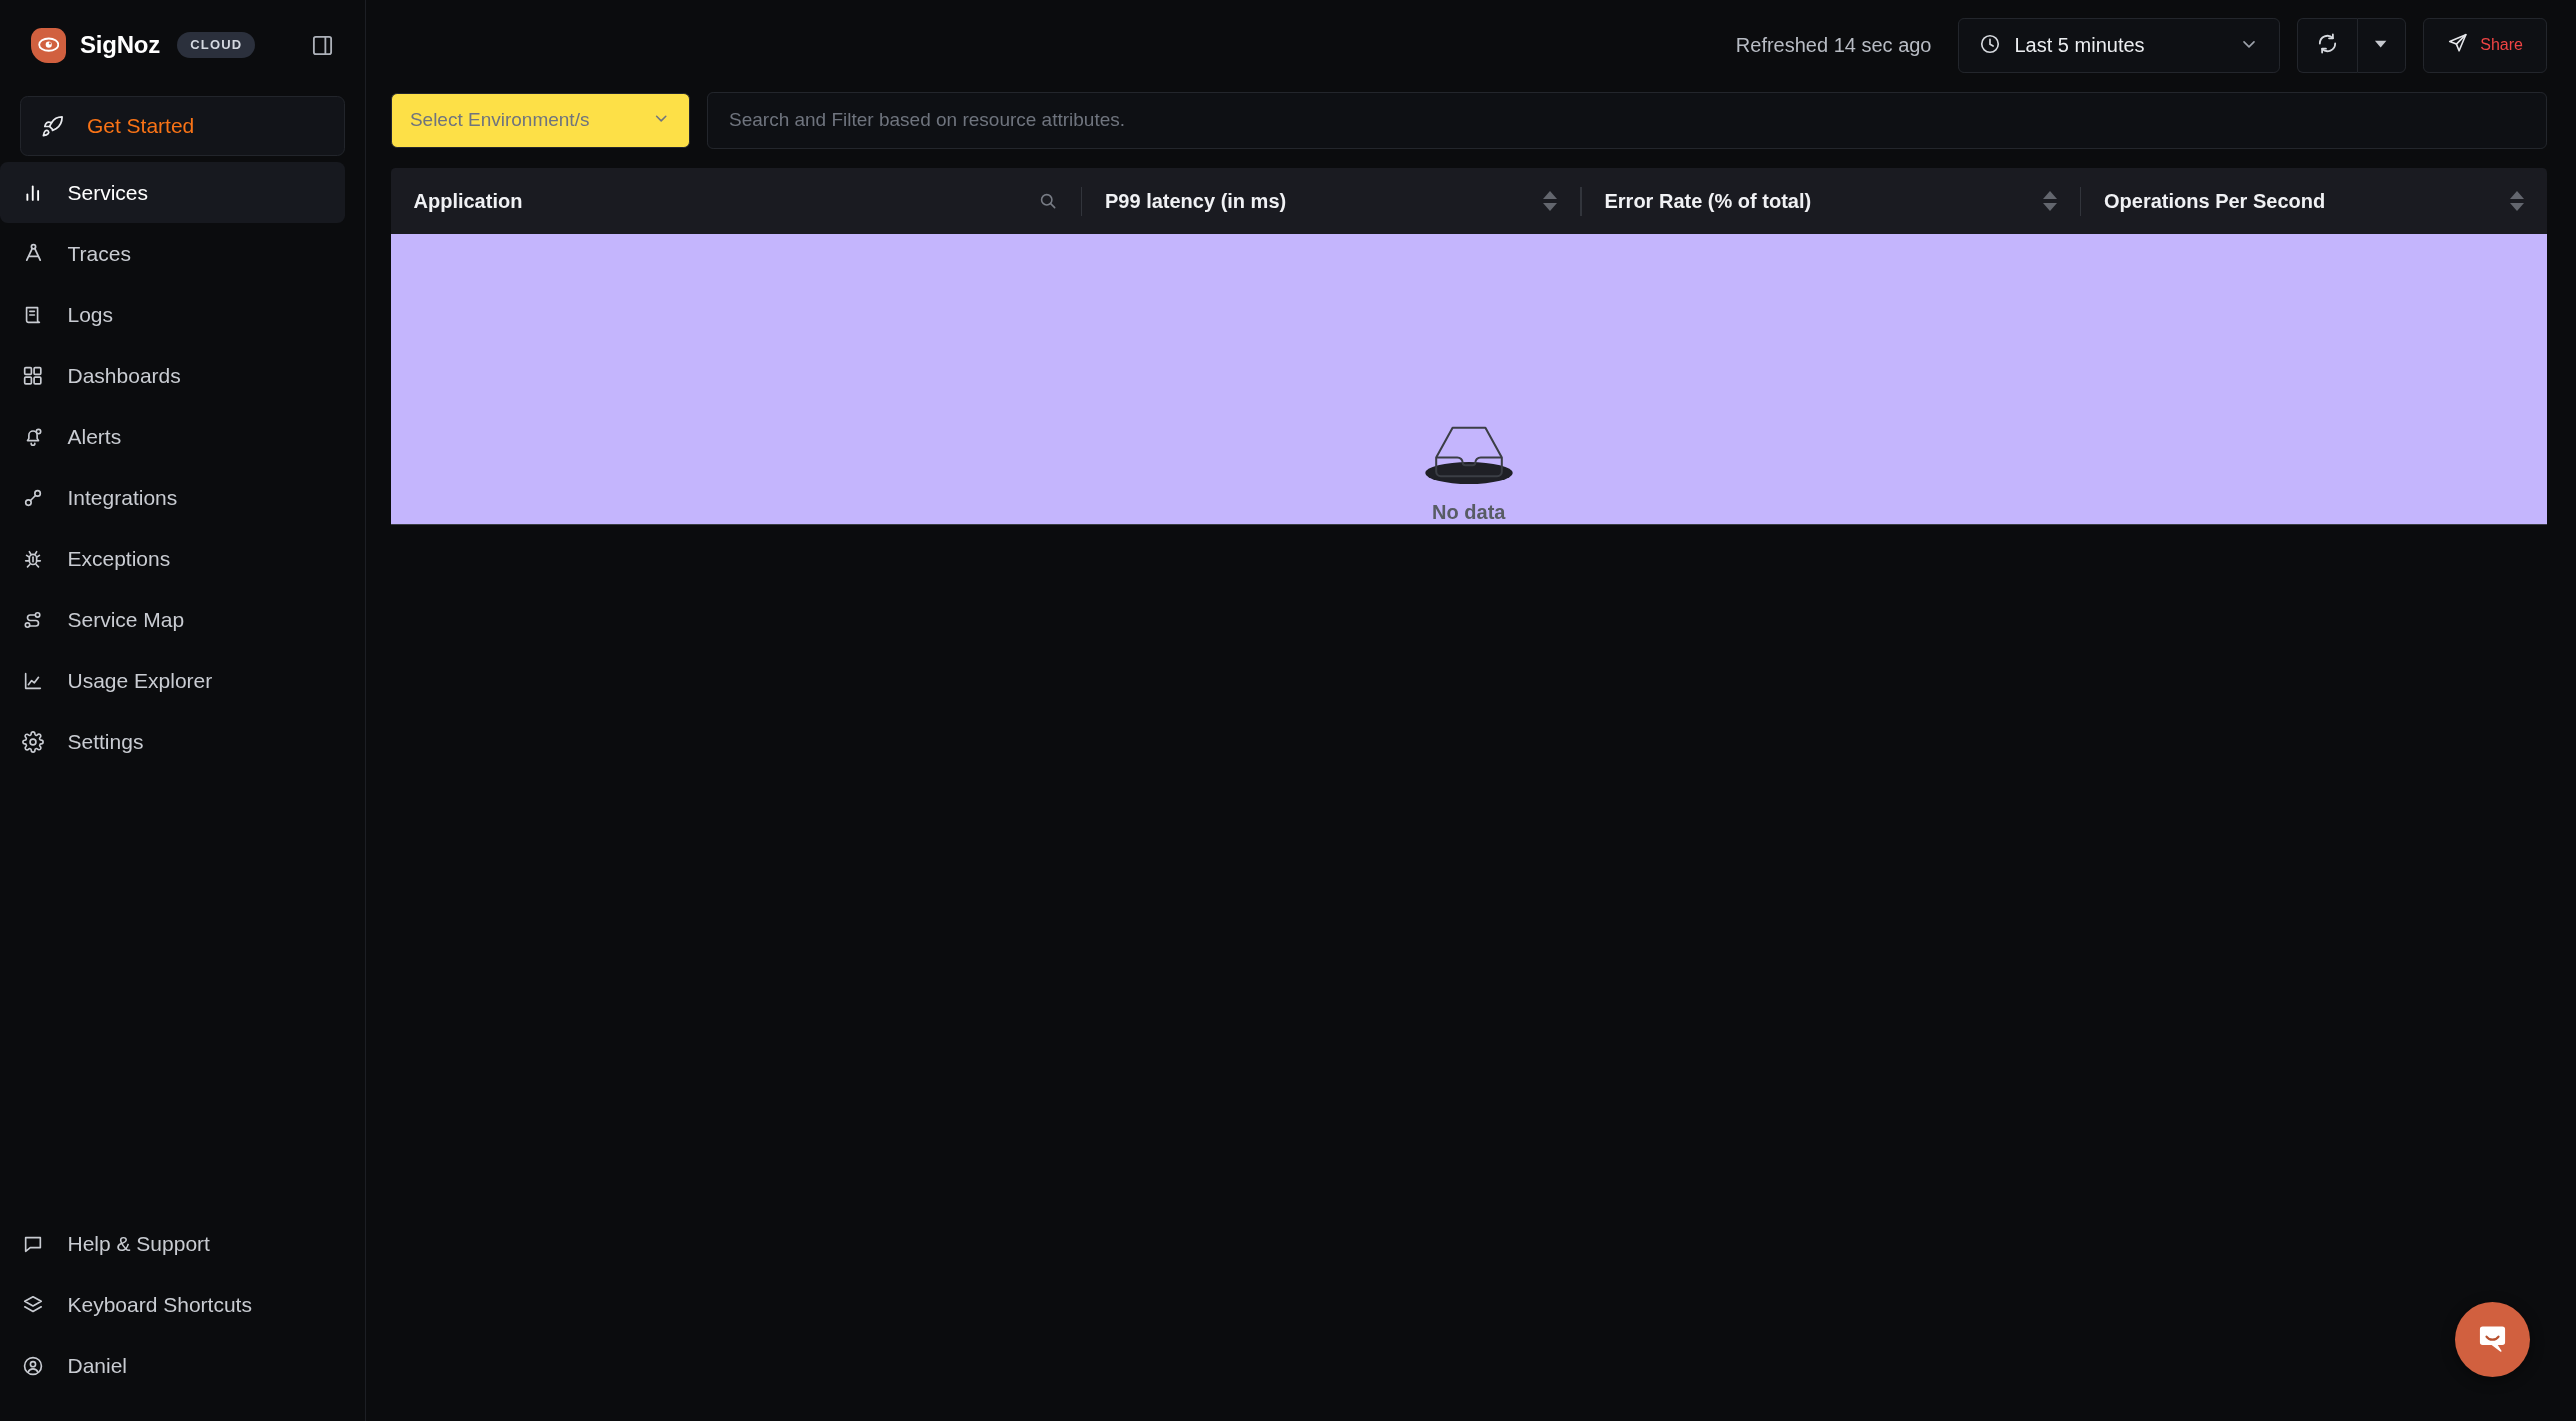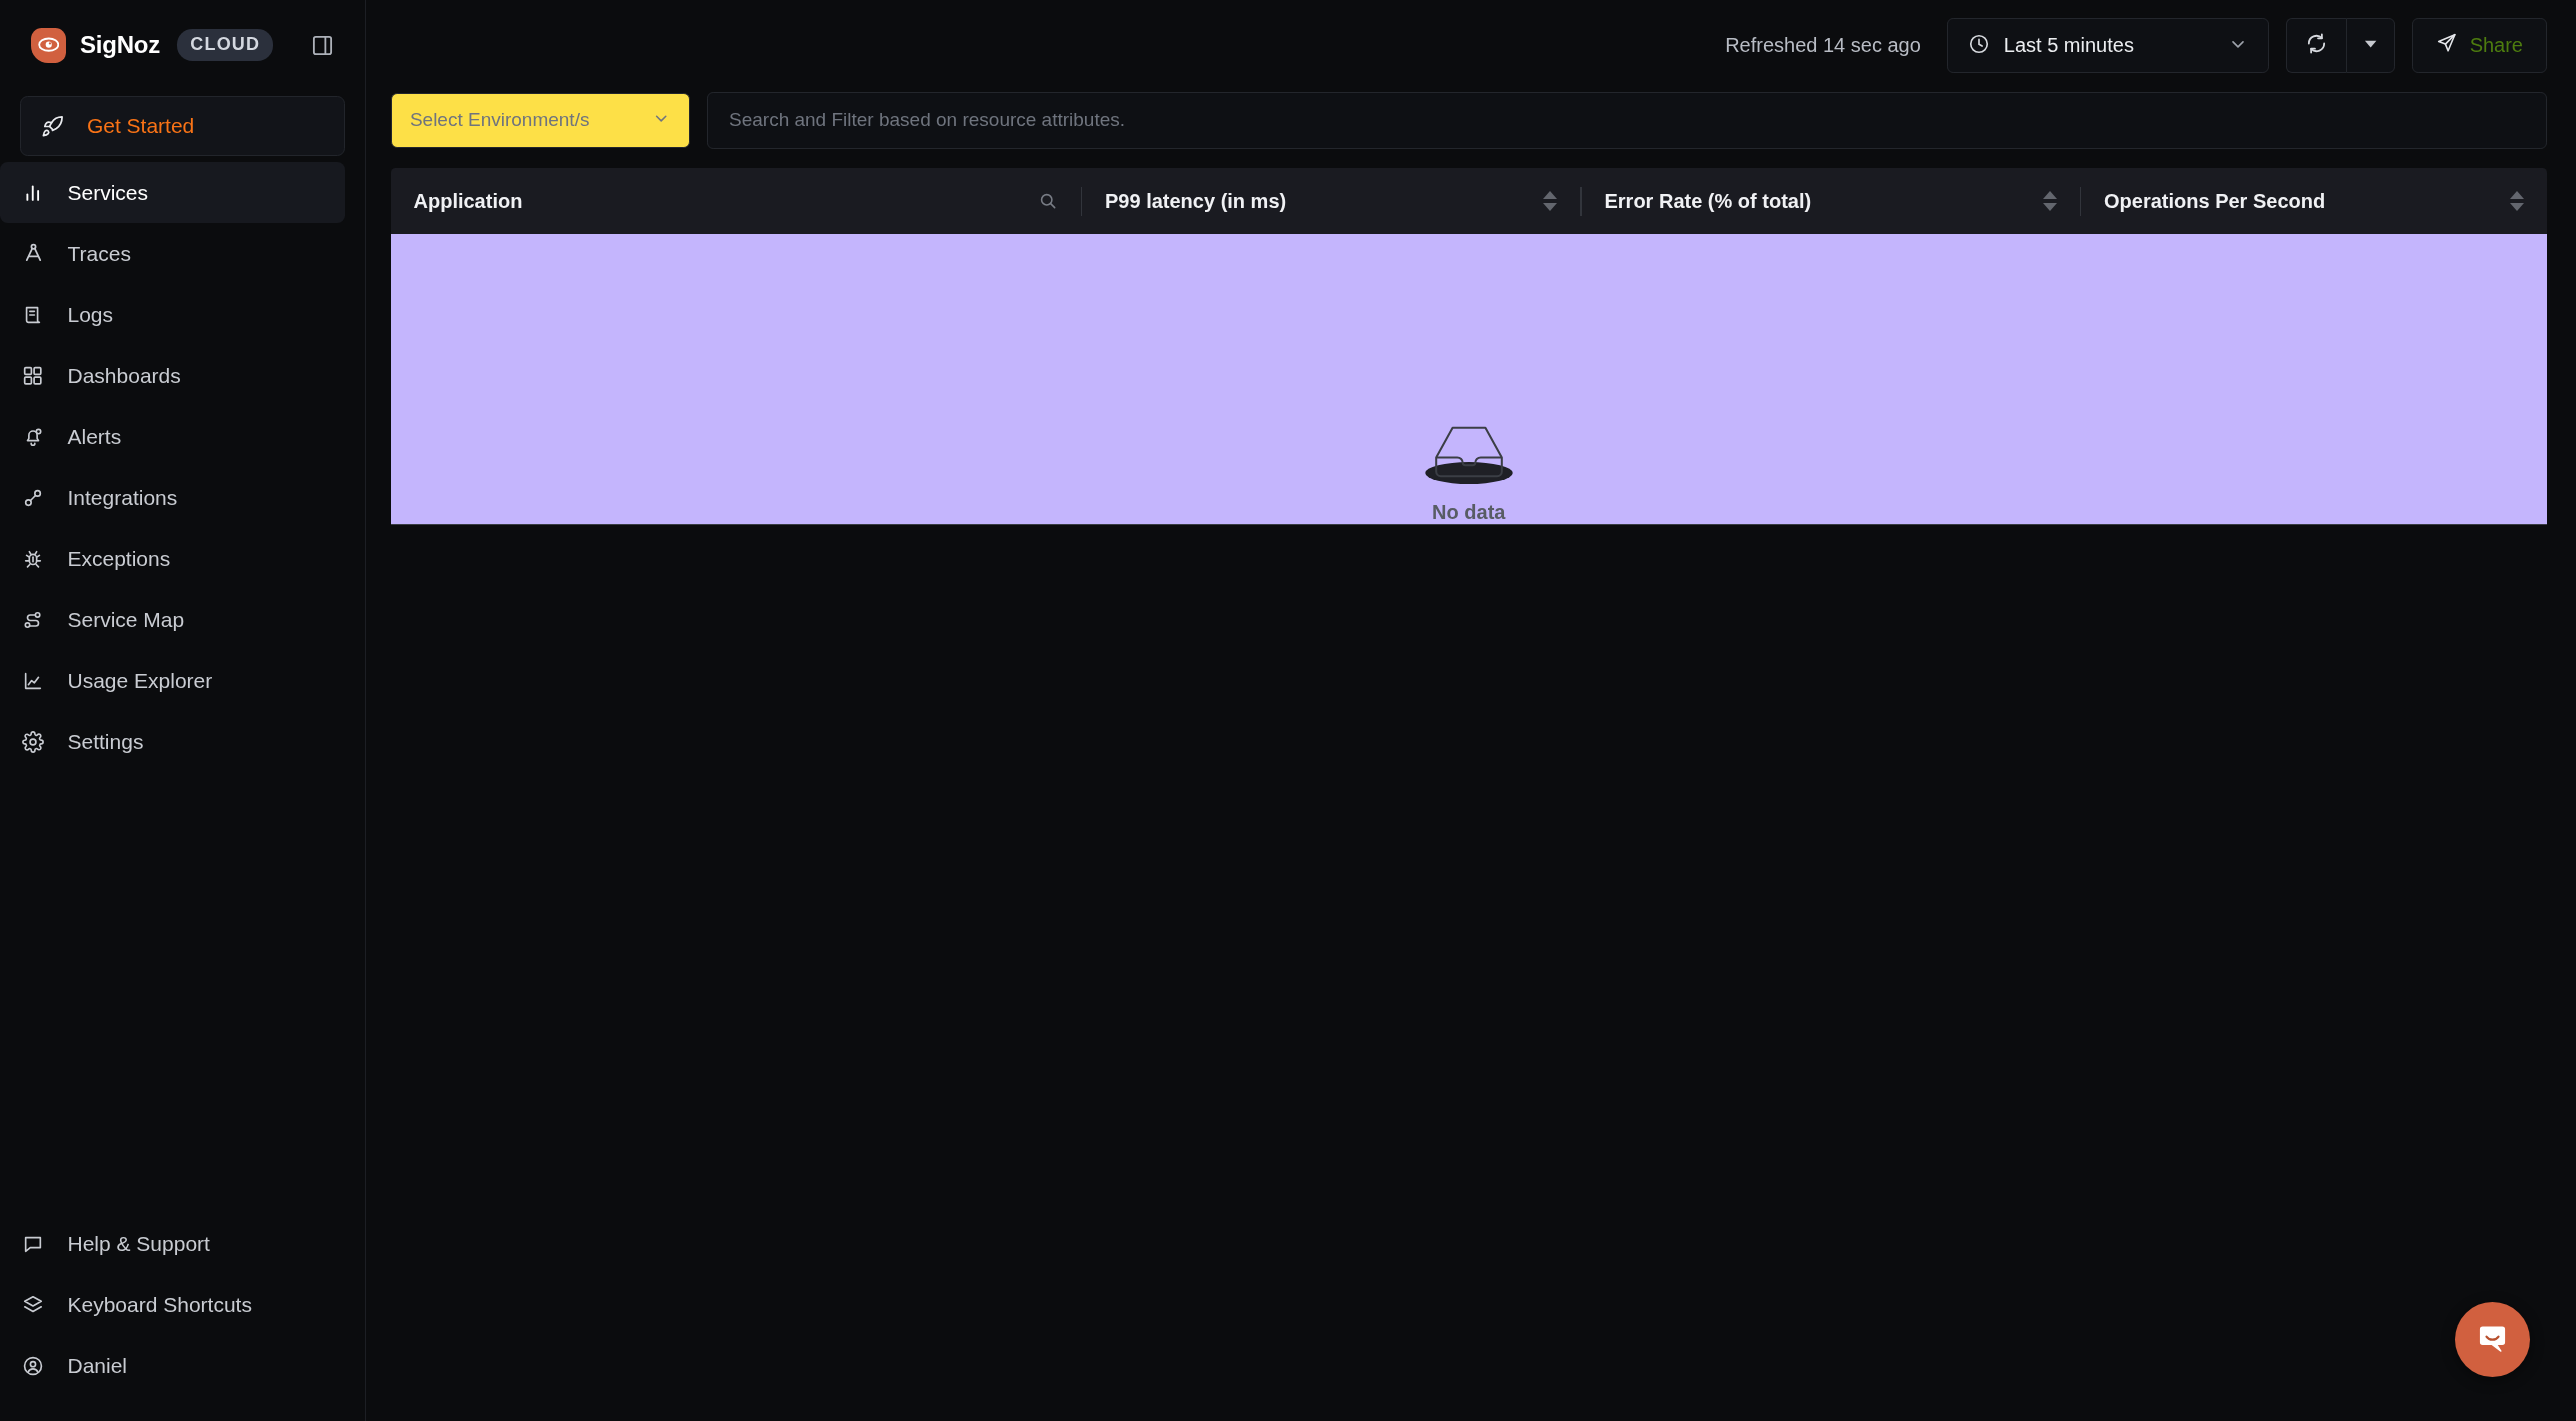--- a/index.html
+++ b/index.html
@@ -28,21 +28,21 @@
     width:35px; height:35px; flex:0 0 35px;
     background:#d1603f;
     border-radius:10.7px 10.7px 10.7px 17px;
     display:flex; align-items:center; justify-content:center;
   }
   .brand-name {
     font-size:24px; font-weight:700; color:#ffffff; letter-spacing:-0.2px;
   }
   .cloud-badge {
     background:#2b303c; color:#d4d8e0;
-    font-size:18px; font-weight:600; letter-spacing:1.2px;
+    font-size:13px; font-weight:600; letter-spacing:1.2px;
     padding:5.4px 13px 6.1px; border-radius:15.3px; margin-left:3.1px;
   }
   .panel-toggle { margin-left:auto; width:34px; height:34px;
     display:flex; align-items:center; justify-content:center; cursor:pointer; }
 
   .nav-top { padding:6.1px 0 0; }
   .nav-item {
     height:61px; display:flex; align-items:center;
     padding-left:20px; gap:21.5px; cursor:pointer;
     position:relative; margin:0 20px 0 0;
@@ -92,21 +92,21 @@
     display:flex; align-items:center; justify-content:center; cursor:pointer;
   }
   .icon-btn.left { border-radius:6.1px 0 0 6.1px; border-right:none; }
   .icon-btn.right { border-radius:0 6.1px 6.1px 0; width:49px; }
   .share-btn {
     display:flex; align-items:center; gap:12.3px; height:55px;
     padding:0 23px; margin-left:17px;
     border:1.5px solid #23262c; border-radius:6.1px; background:#0e1014;
     cursor:pointer;
   }
-  .share-btn span { font-size:20px; color:#4d7c0f; }
+  .share-btn span { font-size:16px; color:#ef4444; }
 
   .filter-row { display:flex; gap:17px; padding:0 29px 0 24.5px; align-items:center; height:60px; }
   .env-select {
     width:299px; height:55px; border:1.5px solid #23262c; border-radius:6.1px;
     background:#fde047; display:flex; align-items:center;
     padding:0 18.4px; cursor:pointer;
   }
   .env-select .env-ph { font-size:19px; color:#6f747e; flex:1; }
   .search-filter {
     flex:1; height:57px; border:1.5px solid #23262c; border-radius:6.1px;

